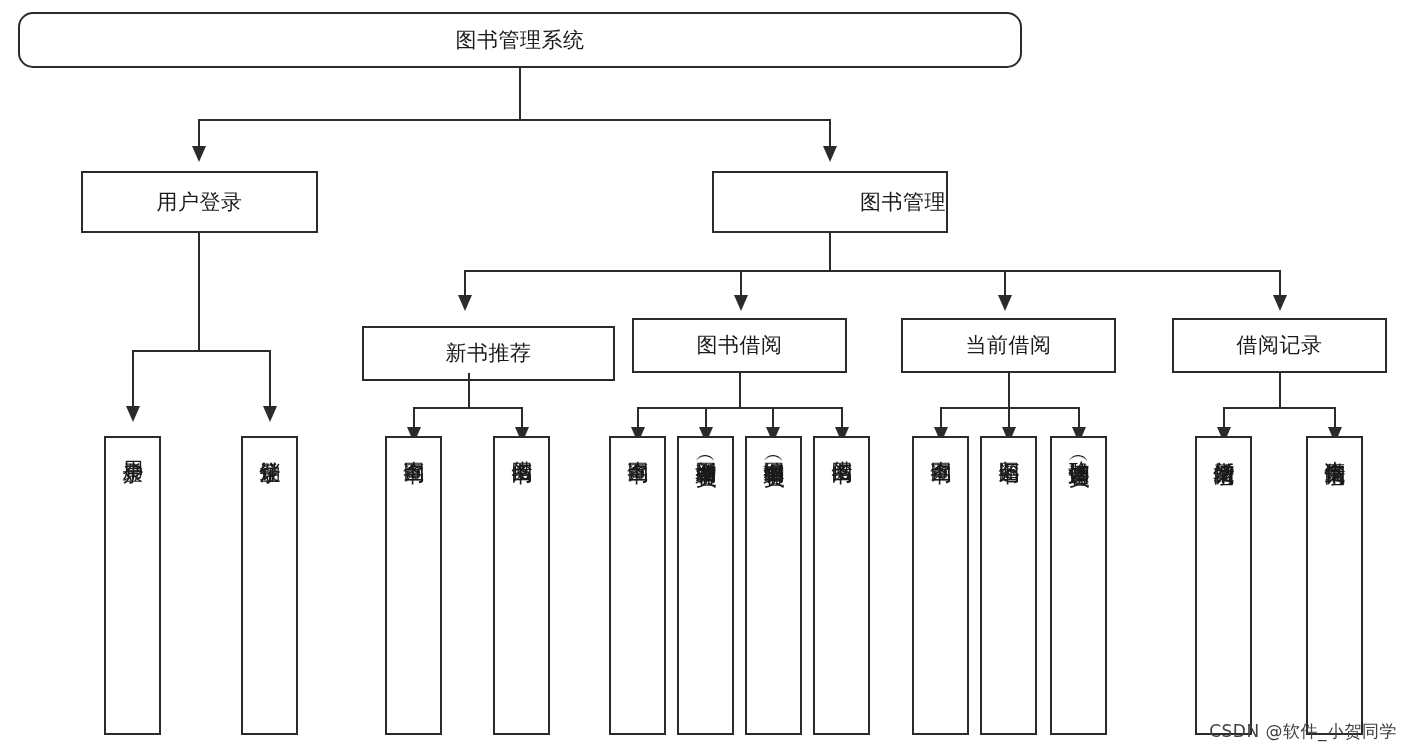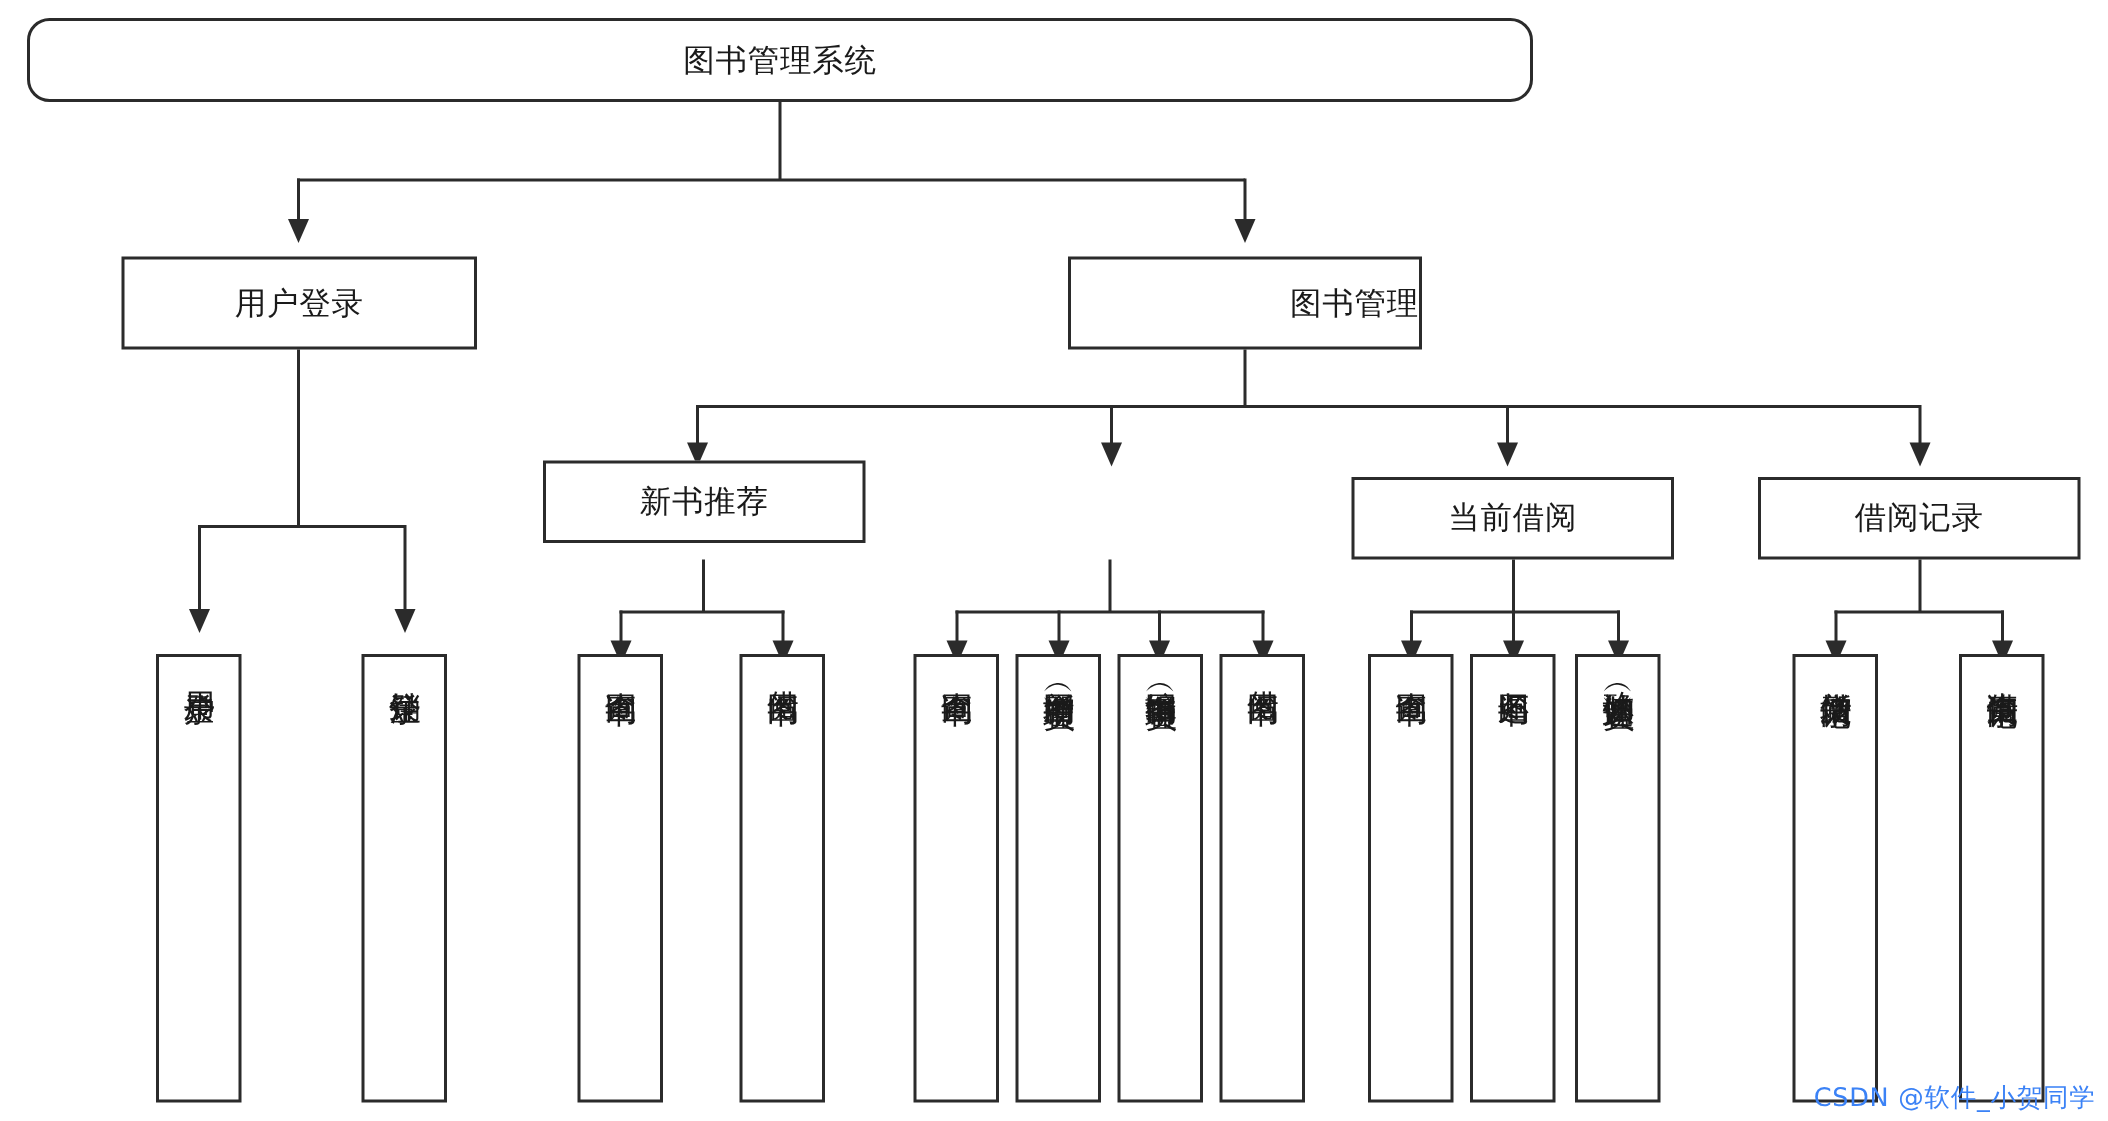--- a/index.html
+++ b/index.html
@@ -60,21 +60,21 @@
     height: 0;
     border-left: 7px solid transparent;
     border-right: 7px solid transparent;
     border-top: 16px solid #2b2b2b;
   }
   #watermark {
     position: absolute;
     right: 8px;
     bottom: 4px;
     font-size: 17px;
-    color: #3b82f6;
+    color: #404040;
     white-space: nowrap;
     letter-spacing: 0.5px;
   }
 </style>
 </head>
 <body>
 
 <div id="canvas">
 
   <div class="node horizontal" style="left:18px; top:12px; width:1004px; height:56px;border-radius:15px;">
@@ -107,22 +107,25 @@
   <div class="hline" style="left:464px; top:270px; width:816px;"></div>
   <div class="vline" style="left:464px; top:270px; height:26px;"></div>
   <div class="arrow" style="left:458px; top:295px;"></div>
   <div class="vline" style="left:740px; top:270px; height:26px;"></div>
   <div class="arrow" style="left:734px; top:295px;"></div>
   <div class="vline" style="left:1004px; top:270px; height:26px;"></div>
   <div class="arrow" style="left:998px; top:295px;"></div>
   <div class="vline" style="left:1279px; top:270px; height:26px;"></div>
   <div class="arrow" style="left:1273px; top:295px;"></div>
 
-  <div class="node horizontal" style="left:362px; top:307px; width:215px; height:55px;">
+  <div class="node horizontal" style="left:362px; top:326px; width:253px; height:55px;">
     <span class="node-label">新书推荐</span>
+  </div>
+  <div class="node horizontal" style="left:632px; top:318px; width:215px; height:55px;">
+    <span class="node-label">图书借阅</span>
   </div>
   <div class="node horizontal" style="left:1172px; top:318px; width:215px; height:55px;">
     <span class="node-label">借阅记录</span>
   </div>
   <div class="node horizontal" style="left:901px; top:318px; width:215px; height:55px;">
     <span class="node-label">当前借阅</span>
   </div>
 
   <div class="vline" style="left:468px; top:373px; height:35px;"></div>
   <div class="hline" style="left:413px; top:407px; width:110px;"></div>

